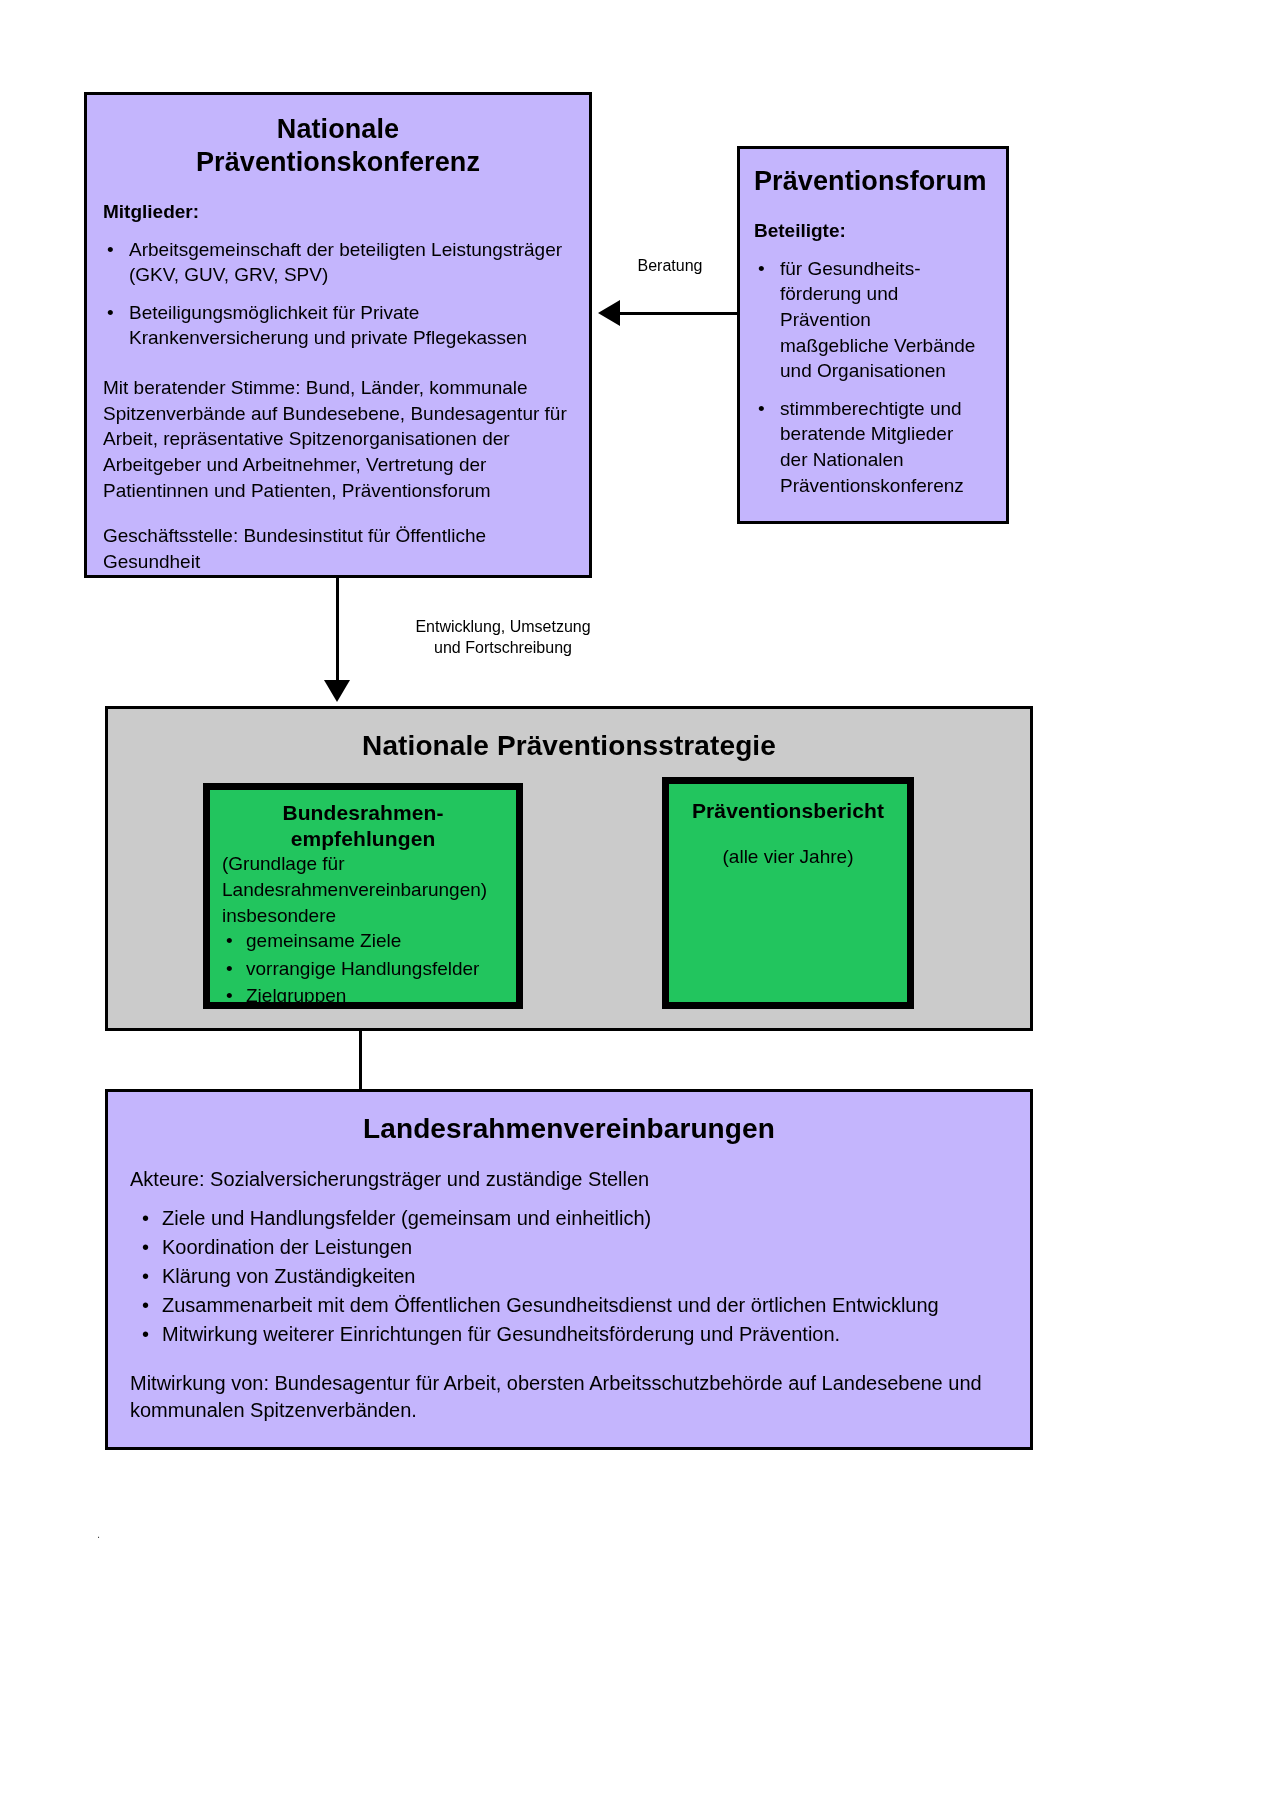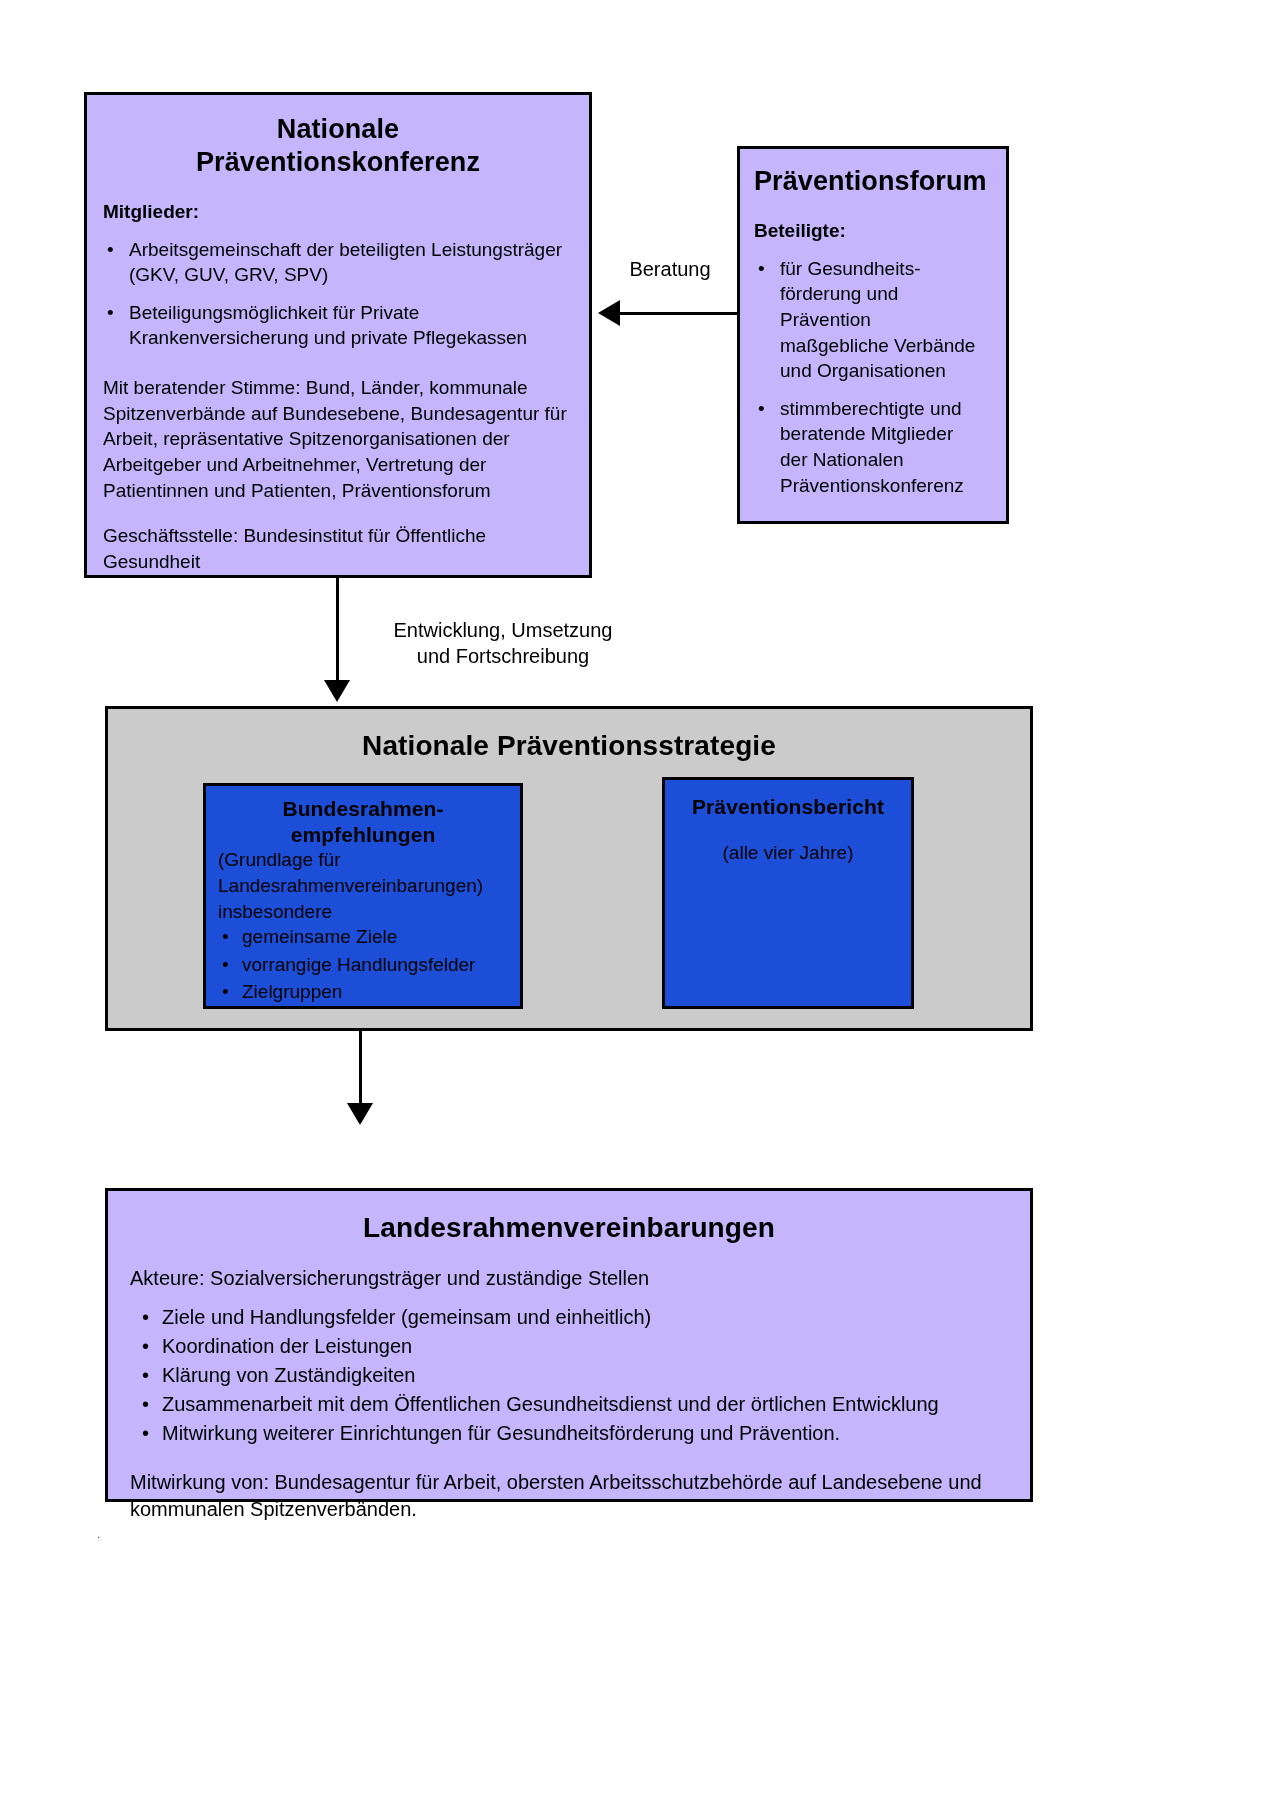--- a/index.html
+++ b/index.html
@@ -23,22 +23,22 @@
   }
   .box {
     position: absolute;
     box-sizing: border-box;
     border: 3px solid #000000;
     background: #c4b5fd;
   }
   .box-inner {
     position: absolute;
     box-sizing: border-box;
-    border: 3px solid #000000;
-    background: #1d4ed8;
+    border: 7px solid #000000;
+    background: #22c55e;
   }
   .box-strategy {
     background: #cbcbcb;
   }
   .title {
     text-align: center;
     font-weight: bold;
     font-size: 27px;
     line-height: 1.22;
     letter-spacing: 0.1px;
@@ -100,21 +100,21 @@
   }
   .arrow-head-left {
     position: absolute;
     width: 0; height: 0;
     border-top: 13px solid transparent;
     border-bottom: 13px solid transparent;
     border-right: 22px solid #000000;
   }
   .arrow-label {
     position: absolute;
-    font-size: 20px;
+    font-size: 16px;
     line-height: 1.3;
     text-align: center;
     color: #000000;
   }
   .dot-mark {
     position: absolute;
     font-size: 11px;
     color: #444;
   }
 </style>
@@ -184,21 +184,21 @@
 
   <div class="box-inner" style="left:662px; top:777px; width:252px; height:232px; padding:14px 10px 4px 10px;">
     <div class="title" style="font-size:21px;">Präventionsbericht</div>
     <div class="gap-md"></div>
     <div class="para" style="text-align:center;">(alle vier Jahre)</div>
   </div>
 
   <div class="arrow-line-v" style="left:359px; top:1031px; width:3px; height:75px;"></div>
   <div class="arrow-head-down" style="left:347px; top:1103px;"></div>
 
-  <div class="box" style="left:105px; top:1188px; width:928px; height:314px; padding:20px 22px 0 22px;">
+  <div class="box" style="left:105px; top:1089px; width:928px; height:361px; padding:20px 22px 0 22px;">
     <div class="title title-lg">Landesrahmenvereinbarungen</div>
     <div class="gap-md"></div>
     <div class="para" style="font-size:20px;">Akteure: Sozialversicherungsträger und zuständige Stellen</div>
     <div class="gap-sm"></div>
     <ul class="bullets tight" style="padding-left:8px;">
       <li style="font-size:20px;">Ziele und Handlungsfelder (gemeinsam und einheitlich)</li>
       <li style="font-size:20px;">Koordination der Leistungen</li>
       <li style="font-size:20px;">Klärung von Zuständigkeiten</li>
       <li style="font-size:20px;">Zusammenarbeit mit dem Öffentlichen Gesundheitsdienst und der örtlichen Entwicklung</li>
       <li style="font-size:20px;">Mitwirkung weiterer Einrichtungen für Gesundheitsförderung und Prävention.</li>

